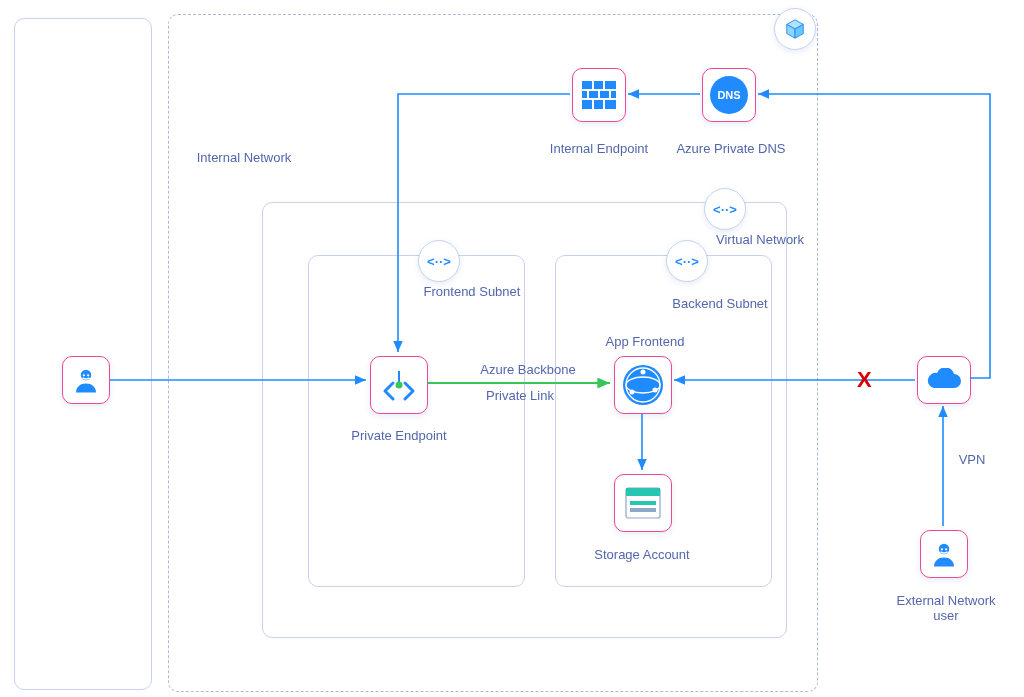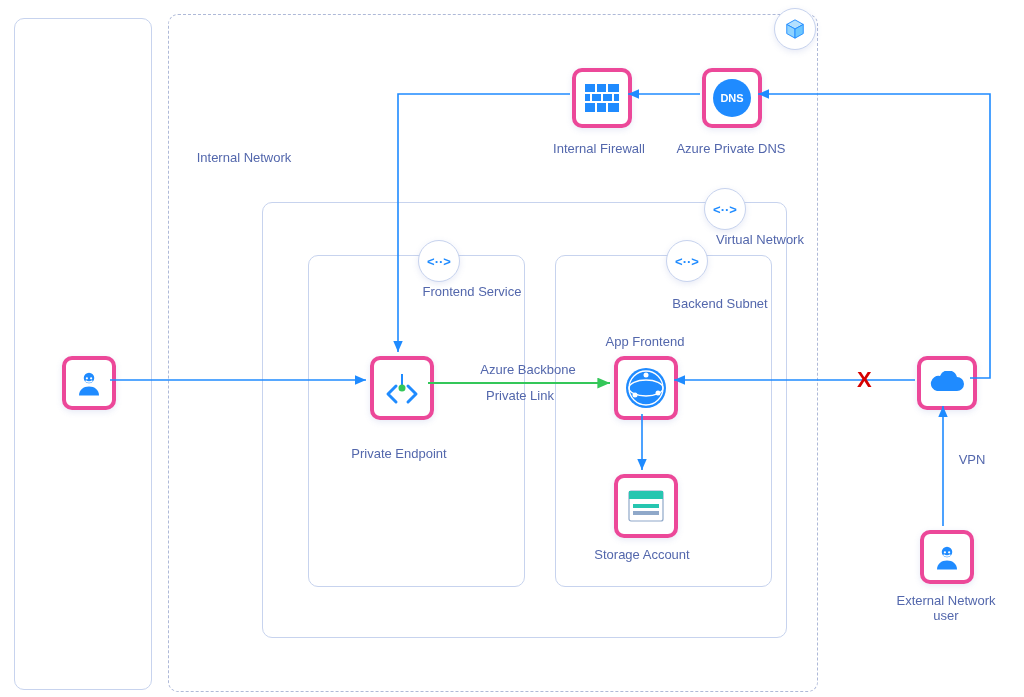--- a/index.html
+++ b/index.html
@@ -1,20 +1,20 @@
 <!DOCTYPE html>
 <html><head>
 <meta charset="utf-8">
 <style>
   html,body { margin:0; padding:0; width:1024px; height:697px; font-family:"Segoe UI",Arial,sans-serif; background:#fff; color:#4b5fa6; font-size:13px; }
   .canvas { position:relative; width:1024px; height:697px; }
   .box { position:absolute; border:1px solid #c7d3ee; border-radius:10px; background:#fff; }
   .dash { border:1px dashed #aeb9d8; background:transparent; }
   .label { position:absolute; color:#5367ac; text-align:center; }
-  .card { position:absolute; border:4px solid #ec4899; border-radius:10px; background:#fff; box-shadow:0 2px 6px rgba(91,117,197,.15); display:flex; align-items:center; justify-content:center; }
+  .card { position:absolute; border:1px solid #ec4899; border-radius:10px; background:#fff; box-shadow:0 2px 6px rgba(91,117,197,.15); display:flex; align-items:center; justify-content:center; }
   .circle { position:absolute; border:1px solid #c7d3ee; border-radius:50%; background:#fff; box-shadow:0 2px 6px rgba(91,117,197,.15); display:flex; align-items:center; justify-content:center; }
   .blue-c { width:46px; height:46px; border-radius:50%; background:#1f8bff; }
   svg.arrow { position:absolute; pointer-events:none; }
   .x { position:absolute; color:#d60000; font-weight:bold; font-size:22px; }
   .icon-txt { color:#1f8bff; font-weight:bold; }
 </style>
 </head>
 <body>
 
 <div class="canvas">
@@ -34,21 +34,21 @@
   <div class="box" style="left:262px; top:202px; width:523px; height:434px;"></div>
   <div class="circle" style="left:704px; top:188px; width:40px; height:40px;">
     <span class="icon-txt">&lt;··&gt;</span>
   </div>
   <div class="label" style="left:700px; top:232px; width:120px;">Virtual Network</div>
 
   <div class="box" style="left:308px; top:255px; width:215px; height:330px;"></div>
   <div class="circle" style="left:418px; top:240px; width:40px; height:40px;">
     <span class="icon-txt">&lt;··&gt;</span>
   </div>
-  <div class="label" style="left:412px; top:284px; width:120px;">Frontend Service</div>
+  <div class="label" style="left:412px; top:284px; width:120px;">Frontend Subnet</div>
 
   <div class="box" style="left:555px; top:255px; width:215px; height:330px;"></div>
   <div class="circle" style="left:666px; top:240px; width:40px; height:40px;">
     <span class="icon-txt">&lt;··&gt;</span>
   </div>
   <div class="label" style="left:660px; top:284px; width:120px;margin-top:12px;">Backend Subnet</div>
 
   <div class="card" style="left:62px; top:356px; width:46px; height:46px;">
     <svg width="30" height="30" viewBox="0 0 24 24" fill="#1f8bff">
       <circle cx="12" cy="8" r="4.2" fill="#1f8bff"></circle>
@@ -83,36 +83,36 @@
       <line x1="0" y1="18" x2="34" y2="18" stroke="#fff" stroke-width="2"></line>
       <line x1="11" y1="0" x2="11" y2="9" stroke="#fff" stroke-width="2"></line>
       <line x1="22" y1="0" x2="22" y2="9" stroke="#fff" stroke-width="2"></line>
       <line x1="6" y1="9" x2="6" y2="18" stroke="#fff" stroke-width="2"></line>
       <line x1="17" y1="9" x2="17" y2="18" stroke="#fff" stroke-width="2"></line>
       <line x1="28" y1="9" x2="28" y2="18" stroke="#fff" stroke-width="2"></line>
       <line x1="11" y1="18" x2="11" y2="28" stroke="#fff" stroke-width="2"></line>
       <line x1="22" y1="18" x2="22" y2="28" stroke="#fff" stroke-width="2"></line>
     </svg>
   </div>
-  <div class="label" style="left:544px; top:141px; width:110px;">Internal Firewall</div>
+  <div class="label" style="left:544px; top:141px; width:110px;">Internal Endpoint</div>
 
   <div class="card" style="left:702px; top:68px; width:52px; height:52px;">
     <div class="blue-c" style="width:38px;height:38px;display:flex;align-items:center;justify-content:center;color:#fff;font-size:11px;font-weight:600;">DNS</div>
   </div>
   <div class="label" style="left:666px; top:141px; width:130px;">Azure Private DNS</div>
 
   <div class="card" style="left:370px; top:356px; width:56px; height:56px;">
     <svg width="40" height="40" viewBox="0 0 40 40">
       <line x1="20" y1="6" x2="20" y2="20" stroke="#1f8bff" stroke-width="2"></line>
       <circle cx="20" cy="20" r="3.5" fill="#34c759"></circle>
       <path d="M14 34 L6 26 L14 18" fill="none" stroke="#1f8bff" stroke-width="3" stroke-linecap="round" stroke-linejoin="round"></path>
       <path d="M26 34 L34 26 L26 18" fill="none" stroke="#1f8bff" stroke-width="3" stroke-linecap="round" stroke-linejoin="round"></path>
     </svg>
   </div>
-  <div class="label" style="left:344px; top:428px; width:110px;margin-top:18px;">Private Endpoint</div>
+  <div class="label" style="left:344px; top:428px; width:110px;">Private Endpoint</div>
 
   <div class="card" style="left:614px; top:356px; width:56px; height:56px;">
     <div class="blue-c" style="width:40px;height:40px;position:relative;">
       <svg width="40" height="40" viewBox="0 0 40 40" style="position:absolute;left:0;top:0;">
         <circle cx="20" cy="20" r="17" fill="none" stroke="#fff" stroke-width="1.3"></circle>
         <ellipse cx="20" cy="20" rx="17" ry="8" fill="none" stroke="#fff" stroke-width="1.3"></ellipse>
         <circle cx="20" cy="7" r="2.5" fill="#fff"></circle>
         <circle cx="32" cy="25" r="2.5" fill="#fff"></circle>
         <circle cx="9" cy="27" r="2.5" fill="#fff"></circle>
       </svg>

